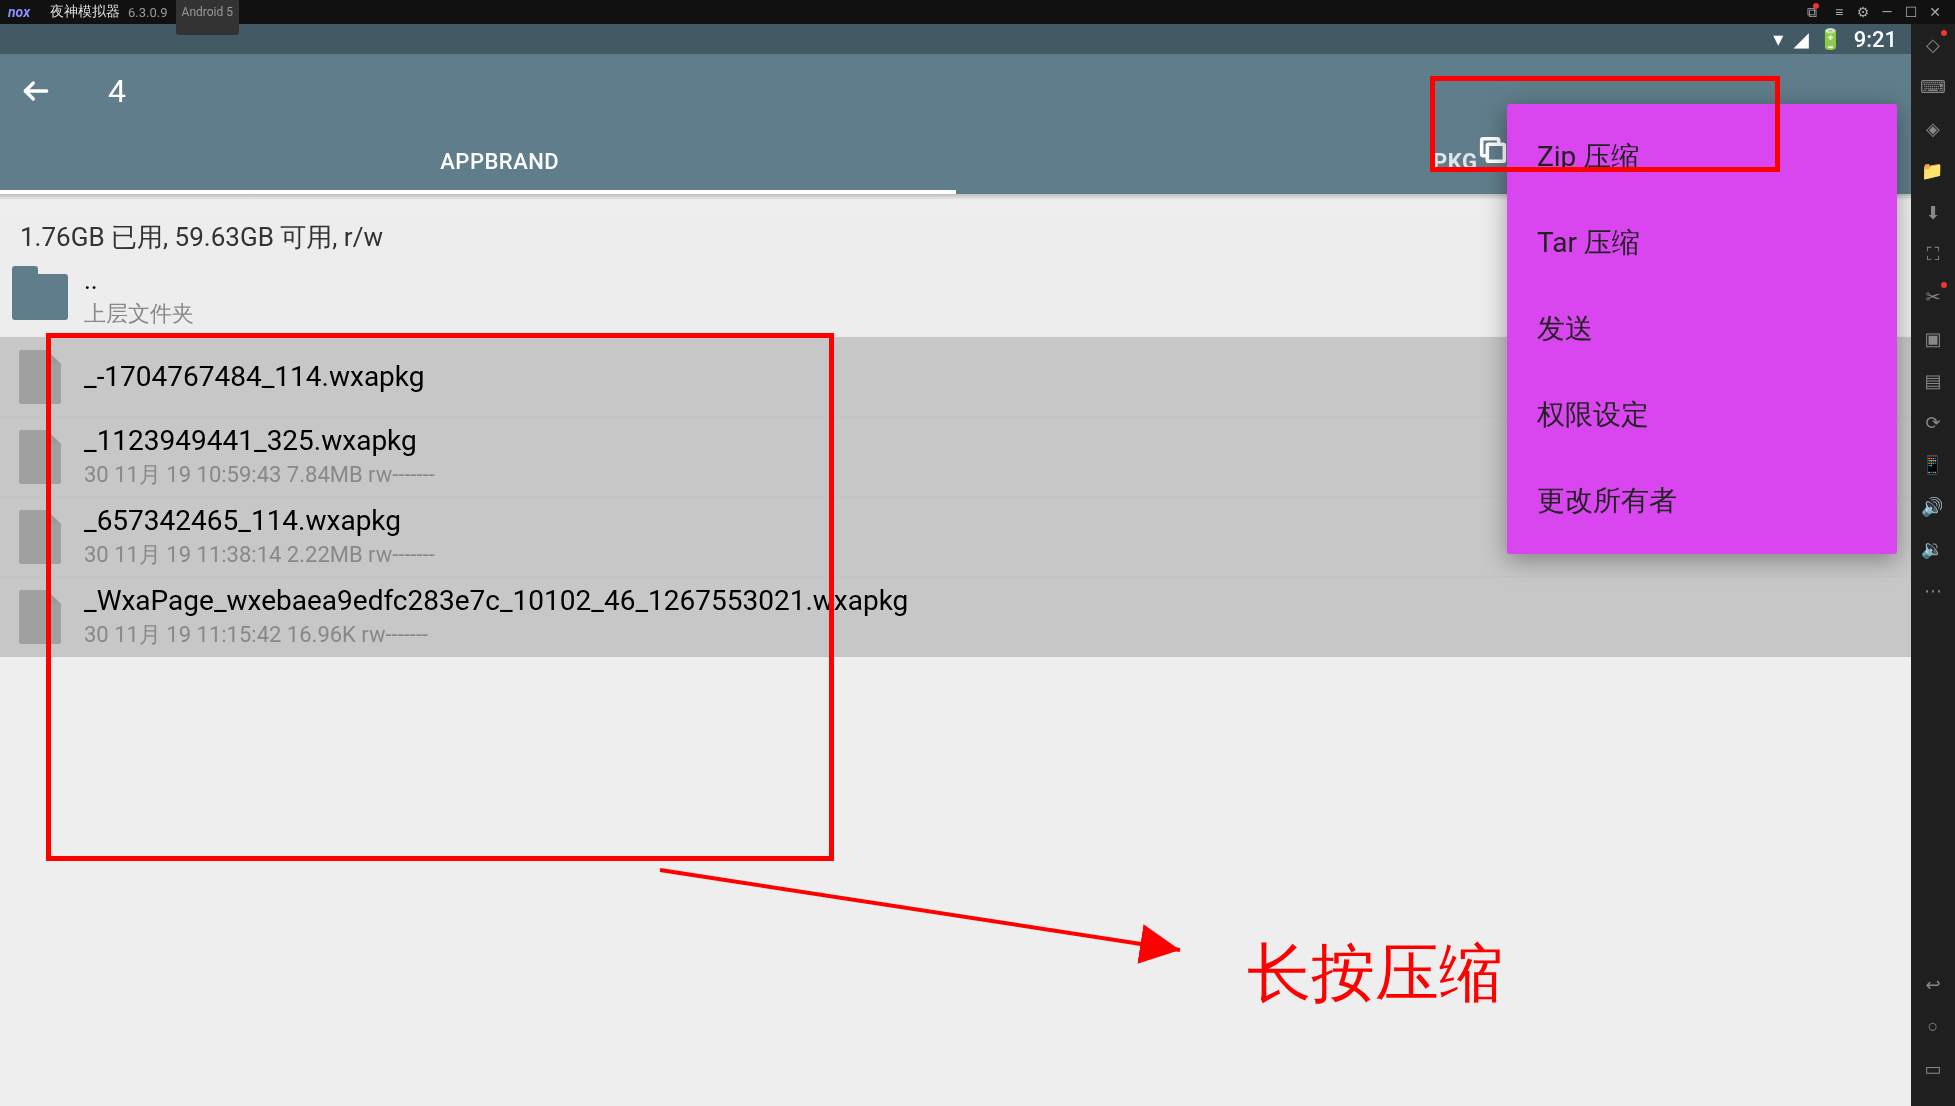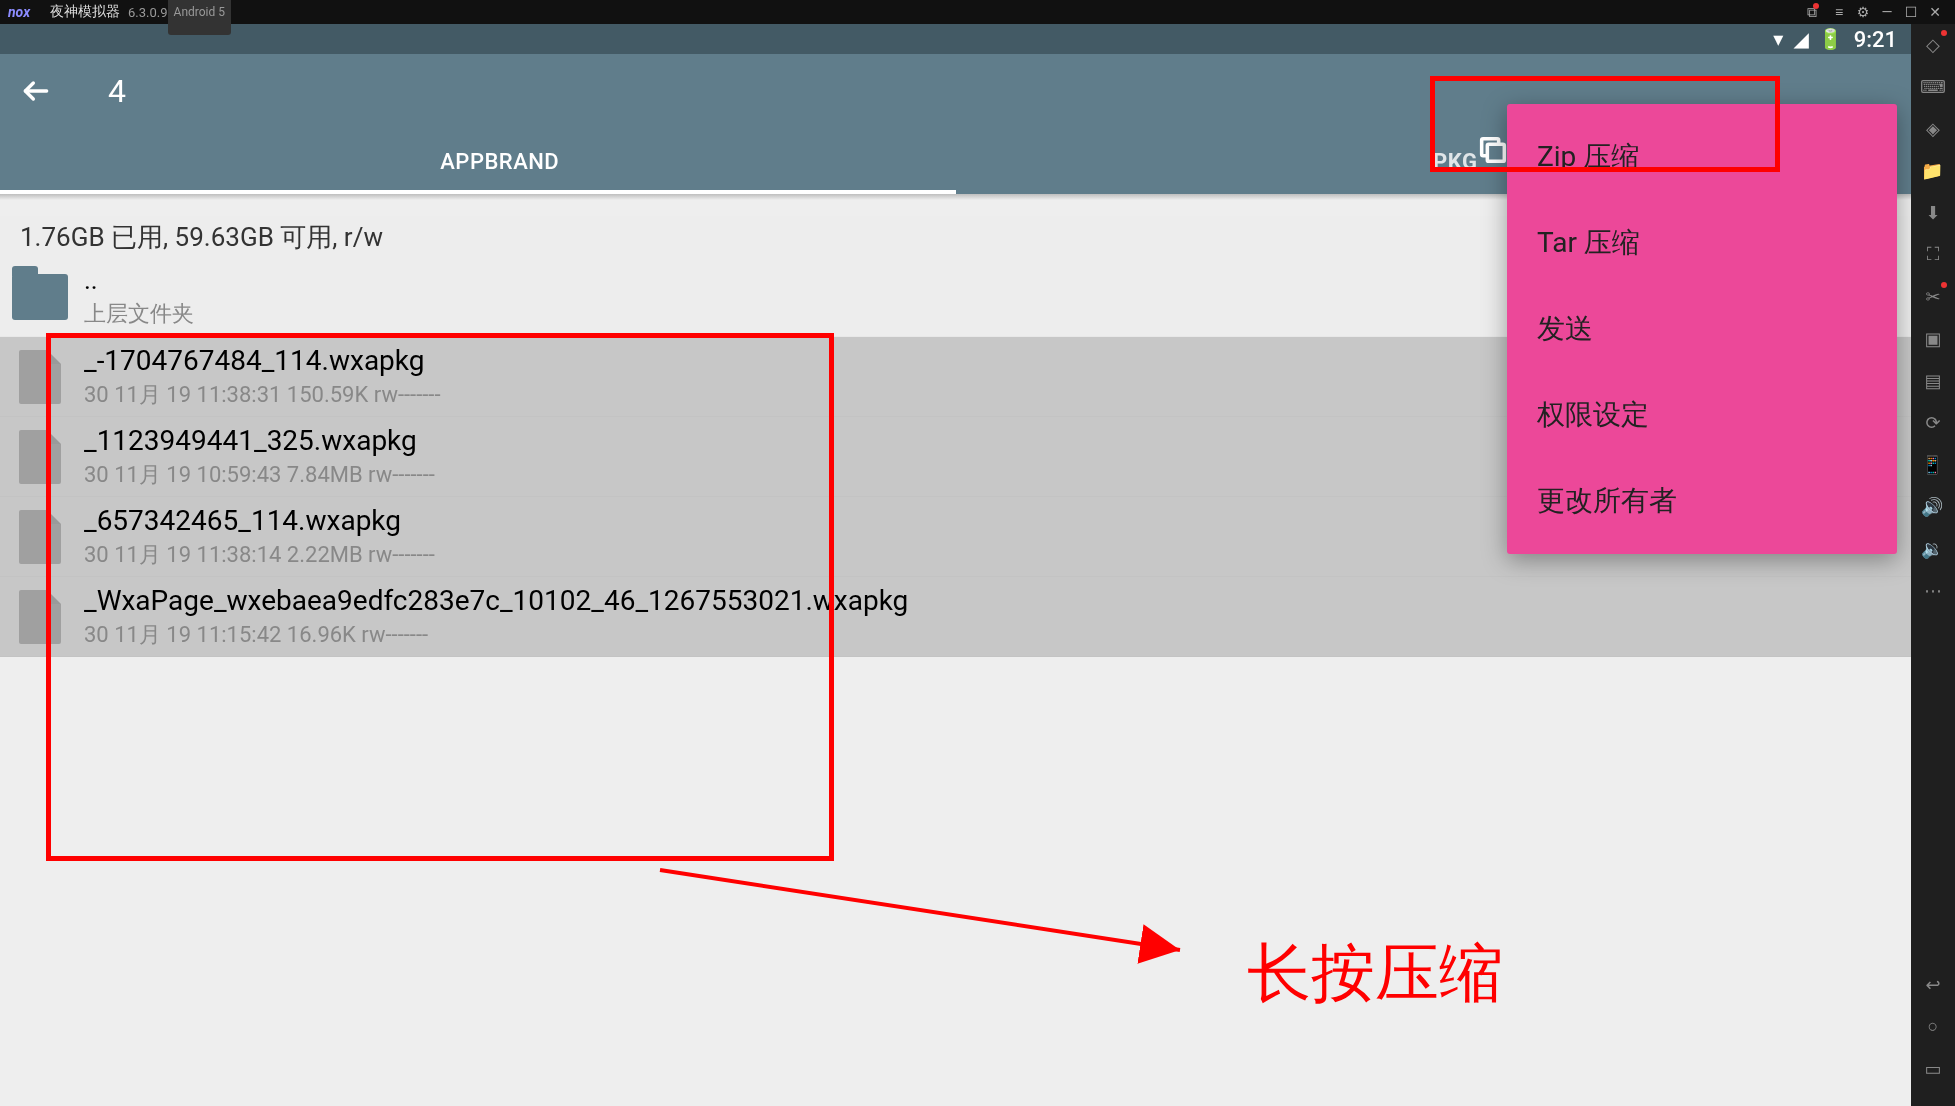--- a/index.html
+++ b/index.html
@@ -2,21 +2,21 @@
 <html><head>
 <meta charset="utf-8">
 <style>
   * { margin: 0; padding: 0; box-sizing: border-box; }
   html, body { width: 1955px; height: 1106px; font-family: Roboto, "Noto Sans", "Microsoft YaHei", sans-serif; background: #eeeeee; overflow: hidden; }
   
   
   .win-titlebar { position:absolute; top:0; left:0; right:0; height:24px; background:#111; color:#ccc; display:flex; align-items:center; padding:0 8px; font-size:14px; z-index:50;}
   .win-titlebar .logo { color:#8c8cff; font-weight:bold; font-style:italic; margin-right:20px; }
   .win-titlebar .title { color:#ddd; margin-right:8px;}
-  .win-titlebar .ver { color:#999; font-size:13px;}
+  .win-titlebar .ver { color:#999; margin-right:8px; font-size:13px;}
   .win-titlebar .badge { background:#333; color:#999; padding:16px 6px; border-radius:3px; font-size:12px;}
   .win-titlebar .spacer { flex:1; }
   .win-titlebar .win-btn { width:24px; text-align:center; color:#aaa; font-size:14px; }
   .win-titlebar .win-btn.dot::after { content:''; display:inline-block; width:6px;height:6px;background:#e33;border-radius:50%; position:relative; top:-8px; left:-4px;}
   
   
   .emu-sidebar { position:absolute; top:24px; right:0; width:44px; bottom:0; background:#1f1f1f; z-index:40; display:flex; flex-direction:column; align-items:center; padding-top:8px; gap:18px;}
   .emu-sidebar .emu-ic { width:24px; height:24px; color:#888; display:flex; align-items:center; justify-content:center; font-size:18px; position:relative;}
   .emu-sidebar .emu-ic.red::after{content:'';position:absolute;top:-2px;right:-2px;width:6px;height:6px;background:#e33;border-radius:50%;}
   .emu-sidebar .emu-spacer{flex:1;}
@@ -61,21 +61,21 @@
   .file-ic::after{content:'';position:absolute;top:0;right:0;width:0;height:0;border-top:14px solid transparent;border-left:14px solid #9a9a9a;}
   .row.sel .file-ic{background:#a0a0a0;}
   .row.sel .file-ic::before{background:#c7c7c7;}
   .row .meta{margin-left:14px;display:flex;flex-direction:column;justify-content:center;}
   .row .name{font-size:28px;color:#000;line-height:1.25;}
   .row .sub{font-size:22px;color:#888;margin-top:2px;}
   .row.up .name{font-size:26px;}
   .row.up .sub{font-size:22px;color:#888;}
   
   
-  .ctx-menu{position:absolute;top:80px;right:14px;width:390px;background:#ec4899;border-radius:3px;box-shadow:0 6px 24px rgba(0,0,0,0.35);z-index:30;padding:10px 0;}
+  .ctx-menu{position:absolute;top:80px;right:14px;width:390px;background:#d946ef;border-radius:3px;box-shadow:0 6px 24px rgba(0,0,0,0.35);z-index:30;padding:10px 0;}
   .ctx-item{padding:24px 30px;font-size:28px;color:#222;}
   
   
   .anno-box{position:absolute;border:5px solid #ff0000;z-index:60;pointer-events:none;}
   .anno-text{position:absolute;color:#ff0000;font-size:64px;font-weight:500;z-index:60;pointer-events:none;}
   .arrow-svg{position:absolute;z-index:60;pointer-events:none;}
 </style>
 </head>
 <body>
 
@@ -160,21 +160,20 @@
         <div class="name">..</div>
         <div class="sub">上层文件夹</div>
       </div>
     </div>
     <div class="row sel">
       <div class="icon">
           <div class="file-ic"></div>
         </div>
       <div class="meta">
         <div class="name">_-1704767484_114.wxapkg</div>
-        <div class="sub">30 11月 19 11:38:31  150.59K  rw-------</div>
       </div>
     </div>
     <div class="row sel">
       <div class="icon">
           <div class="file-ic"></div>
         </div>
       <div class="meta">
         <div class="name">_1123949441_325.wxapkg</div>
         <div class="sub">30 11月 19 10:59:43  7.84MB  rw-------</div>
       </div>

